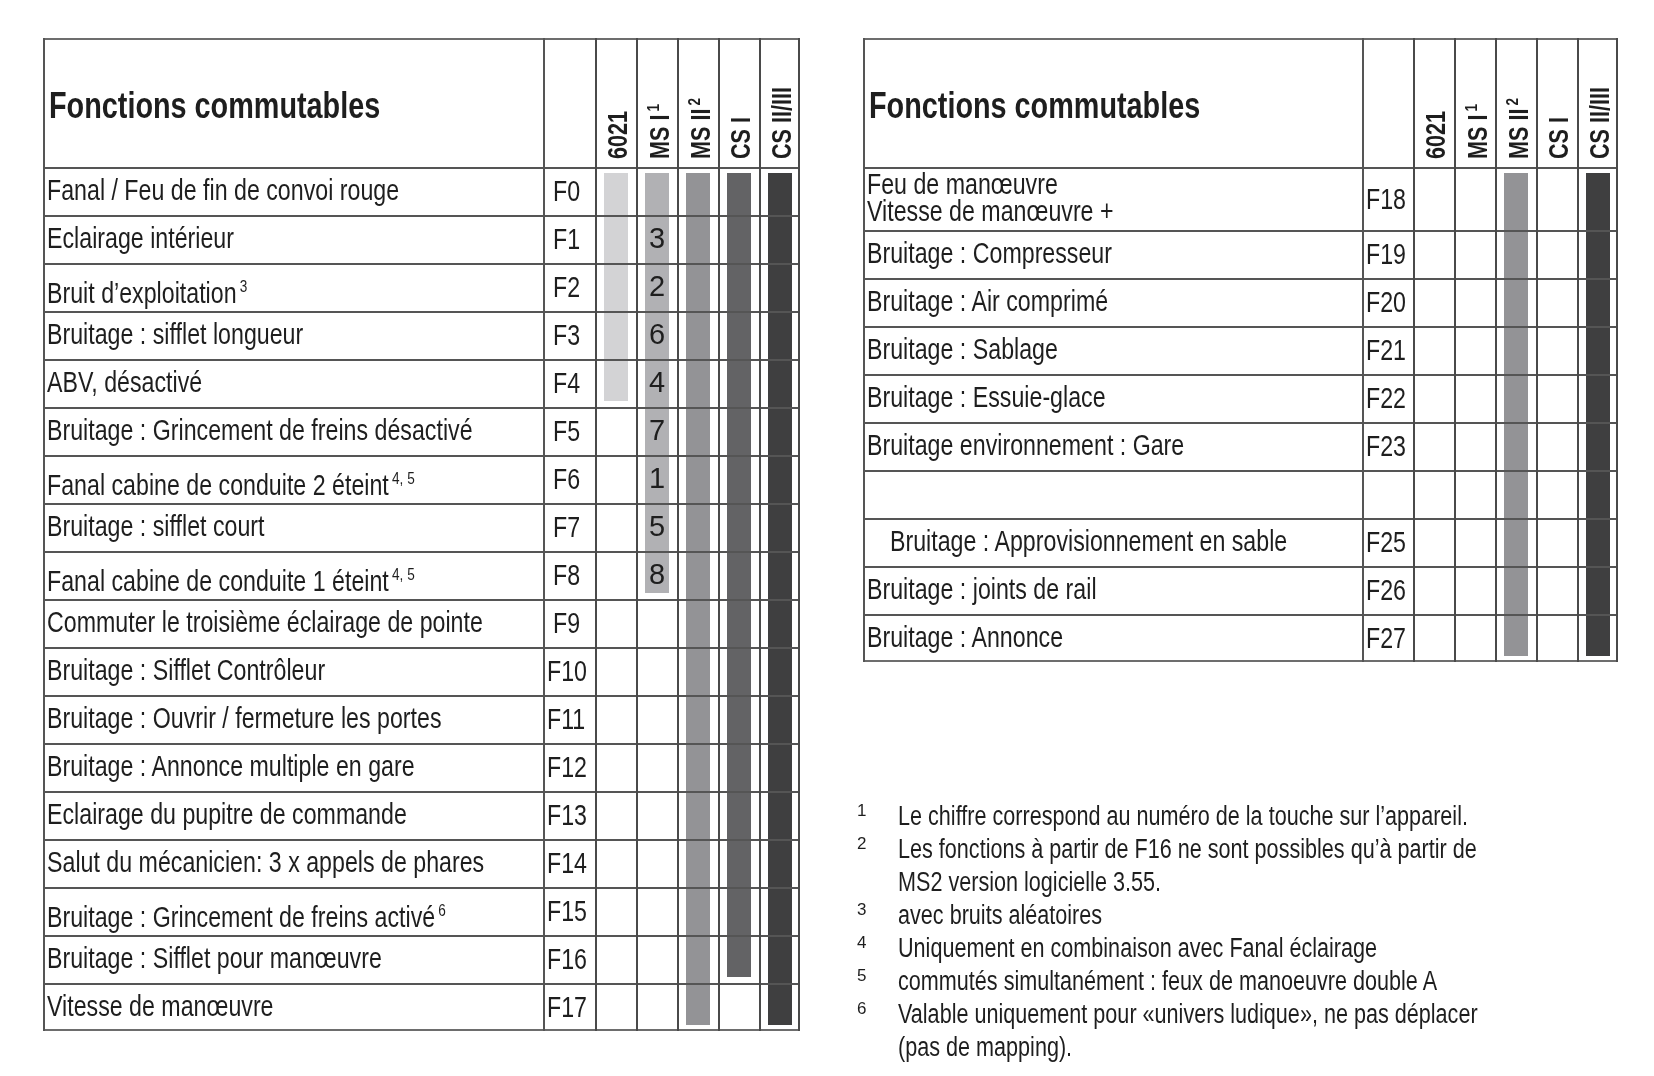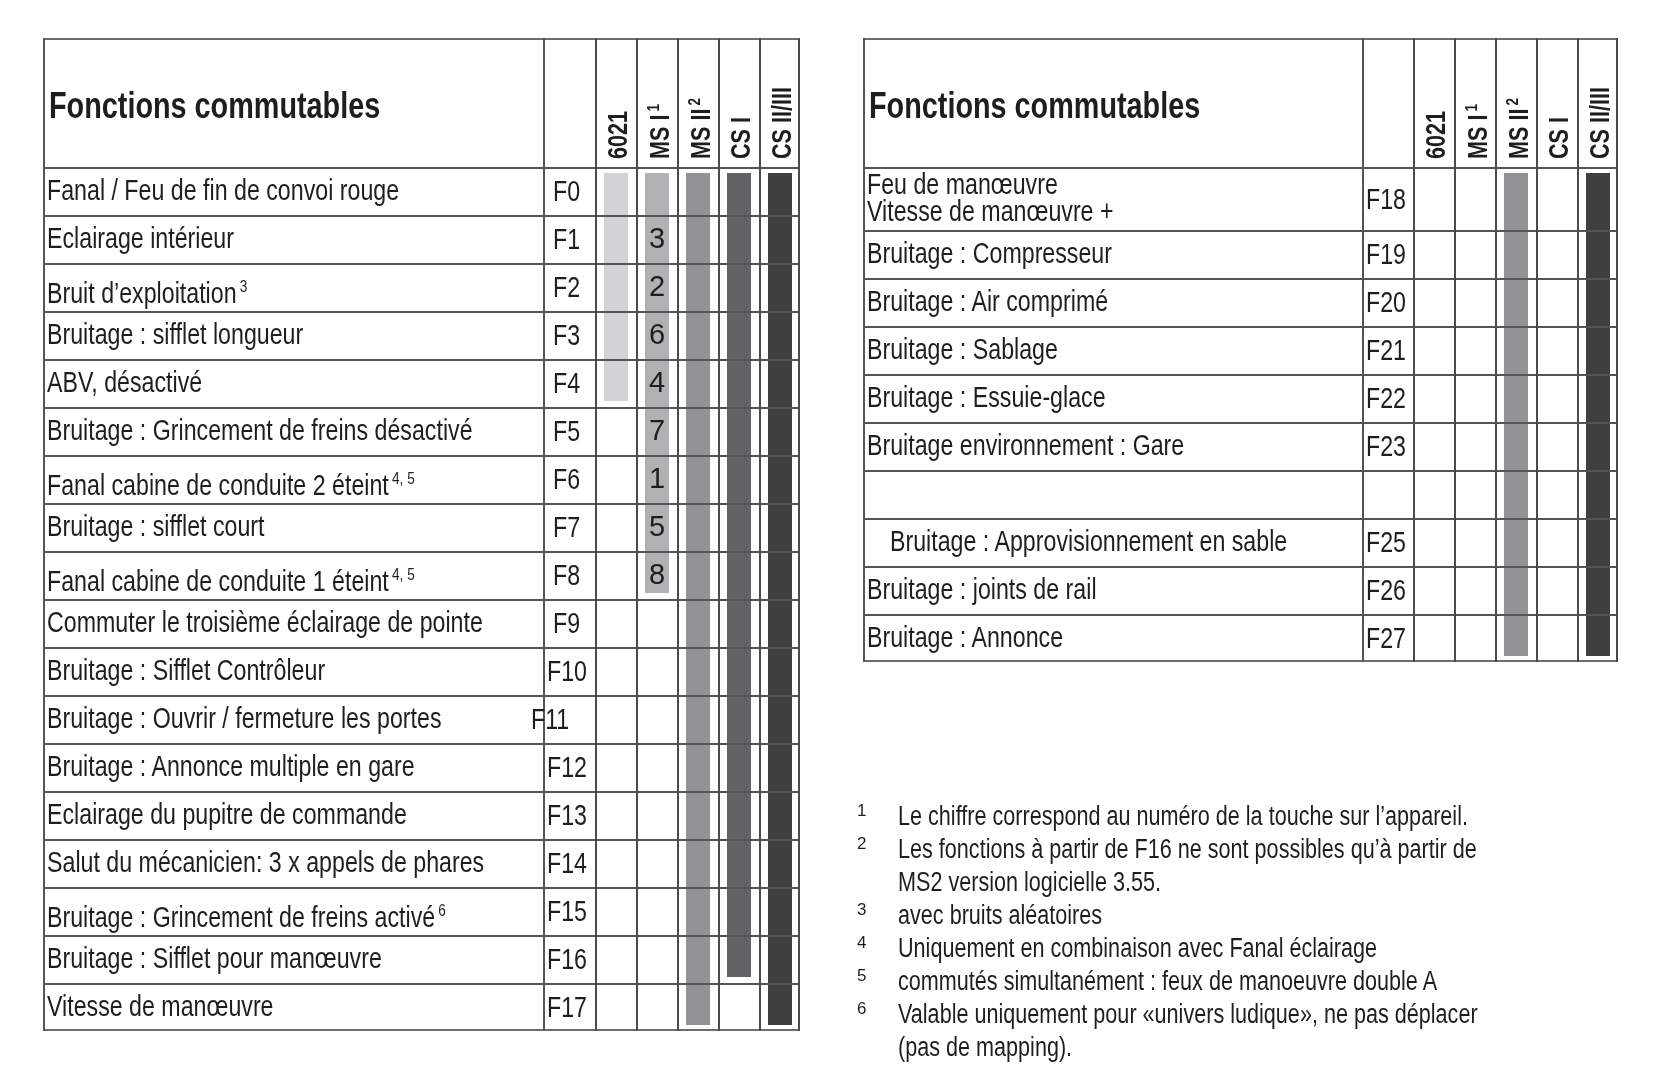--- a/index.html
+++ b/index.html
@@ -139,21 +139,21 @@
     <div style="position: absolute; left: 0px; top: 609px; width: 642px; height: 48px;">
       <div class="cell-text label" style="left: 4px; top: 9px;">
         <div style="line-height: 29px;"><span class="cond">Bruitage : Sifflet Contrôleur</span></div>
       </div>
       <div class="cell-text fnum" style="left: 504px; top: 8px;"><span class="cond">F10</span></div>
     </div>
     <div style="position: absolute; left: 0px; top: 657px; width: 757px; height: 48px;">
       <div class="cell-text label" style="left: 4px; top: 9px;">
         <div style="line-height: 29px;"><span class="cond">Bruitage : Ouvrir / fermeture les portes</span></div>
       </div>
-      <div class="cell-text fnum" style="left: 488px; top: 8px;"><span class="cond">F11</span></div>
+      <div class="cell-text fnum" style="left: 504px; top: 8px;"><span class="cond">F11</span></div>
     </div>
     <div style="position: absolute; left: 0px; top: 705px; width: 757px; height: 48px;">
       <div class="cell-text label" style="left: 4px; top: 9px;">
         <div style="line-height: 29px;"><span class="cond">Bruitage : Annonce multiple en gare</span></div>
       </div>
       <div class="cell-text fnum" style="left: 504px; top: 8px;"><span class="cond">F12</span></div>
     </div>
     <div style="position: absolute; left: 0px; top: 753px; width: 757px; height: 48px;">
       <div class="cell-text label" style="left: 4px; top: 9px;">
         <div style="line-height: 29px;"><span class="cond">Eclairage du pupitre de commande</span></div>

